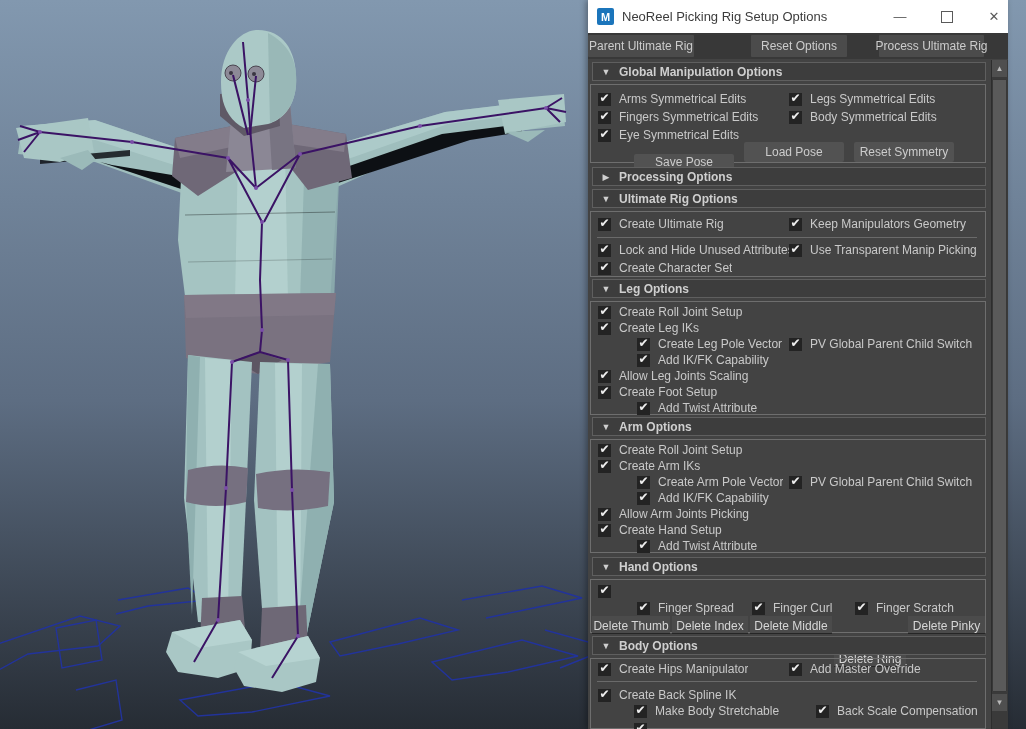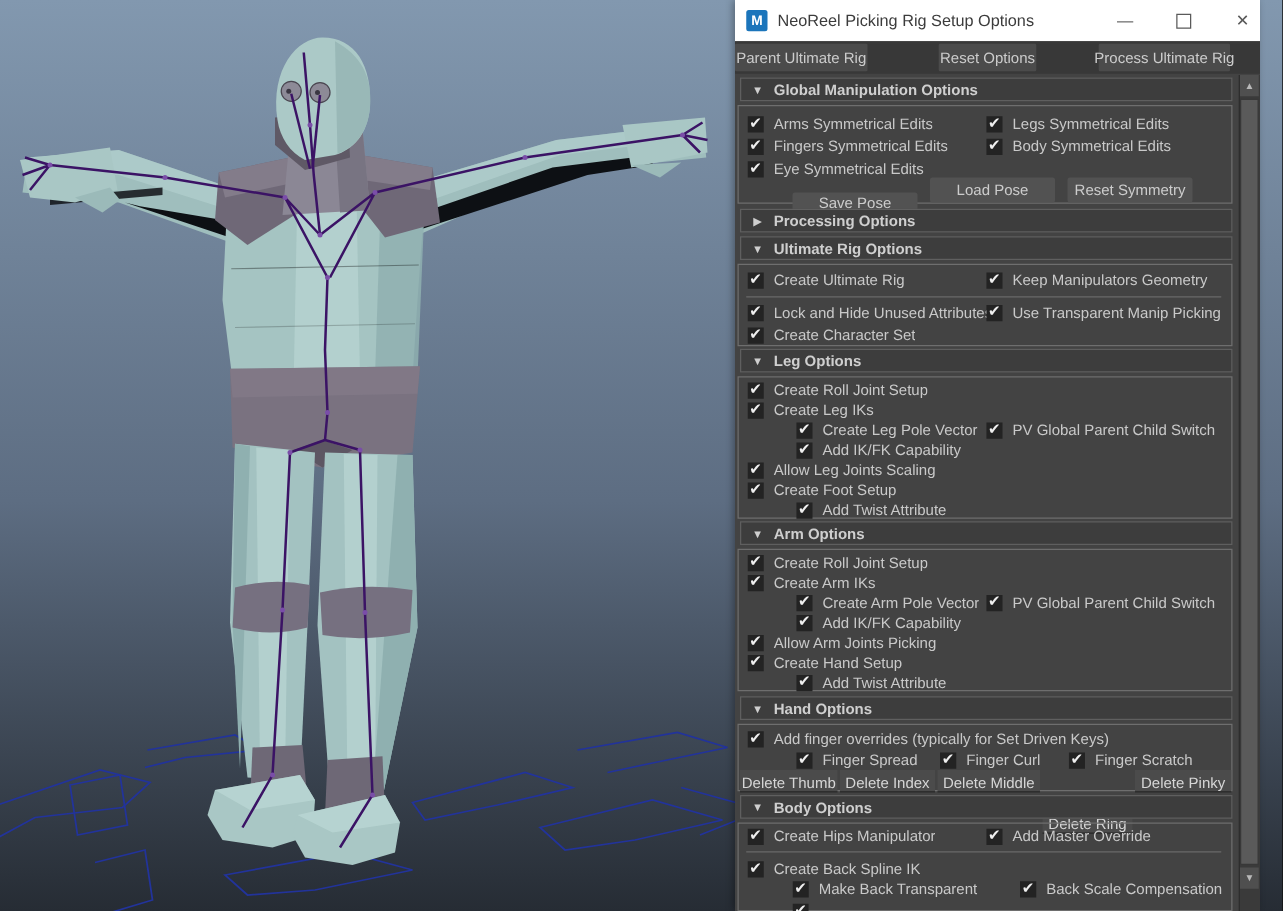--- a/index.html
+++ b/index.html
@@ -187,21 +187,21 @@
       <div class="win-title">NeoReel Picking Rig Setup Options</div>
       <div class="winbtn min">—</div>
       <div class="winbtn max">
         <span class="max-glyph"></span>
       </div>
       <div class="winbtn close">✕</div>
     </div>
 
     <div class="toolbar">
       <div class="tbtn" style="left:0;width:106px">Parent Ultimate Rig</div>
-      <div class="tbtn" style="left:163px;width:78px">Reset Options</div>
+      <div class="tbtn" style="left:163px;width:96px">Reset Options</div>
       <div class="tbtn" style="left:291px;width:105px">Process Ultimate Rig</div>
     </div>
 
     <div class="sect" style="top:62px">
       <span class="tri">▼</span>
       <span class="sect-label">Global Manipulation Options</span>
     </div>
     <div class="frame" style="top:84px;height:79px"></div>
 
     <div class="cbrow" style="left:10px;top:91px">
@@ -394,21 +394,20 @@
     <div class="sect" style="top:557px">
       <span class="tri">▼</span>
       <span class="sect-label">Hand Options</span>
     </div>
     <div class="frame" style="top:579px;height:54px"></div>
 
     <div class="cbrow" style="left:10px;top:583px">
       <span class="cb">
           <span class="tick">✔</span>
         </span>
-      <span>Add finger overrides (typically for Set Driven Keys)</span>
     </div>
     <div class="cbrow" style="left:49px;top:600px">
       <span class="cb">
           <span class="tick">✔</span>
         </span>
       <span>Finger Spread</span>
     </div>
     <div class="cbrow" style="left:164px;top:600px">
       <span class="cb">
           <span class="tick">✔</span>
@@ -449,21 +448,21 @@
     <div class="cbrow" style="left:10px;top:687px">
       <span class="cb">
           <span class="tick">✔</span>
         </span>
       <span>Create Back Spline IK</span>
     </div>
     <div class="cbrow" style="left:46px;top:703px">
       <span class="cb">
           <span class="tick">✔</span>
         </span>
-      <span>Make Back Transparent</span>
+      <span>Make Body Stretchable</span>
     </div>
     <div class="cbrow" style="left:228px;top:703px">
       <span class="cb">
           <span class="tick">✔</span>
         </span>
       <span>Back Scale Compensation</span>
     </div>
     <div class="cbrow" style="left:46px;top:721px">
       <span class="cb">
           <span class="tick">✔</span>

